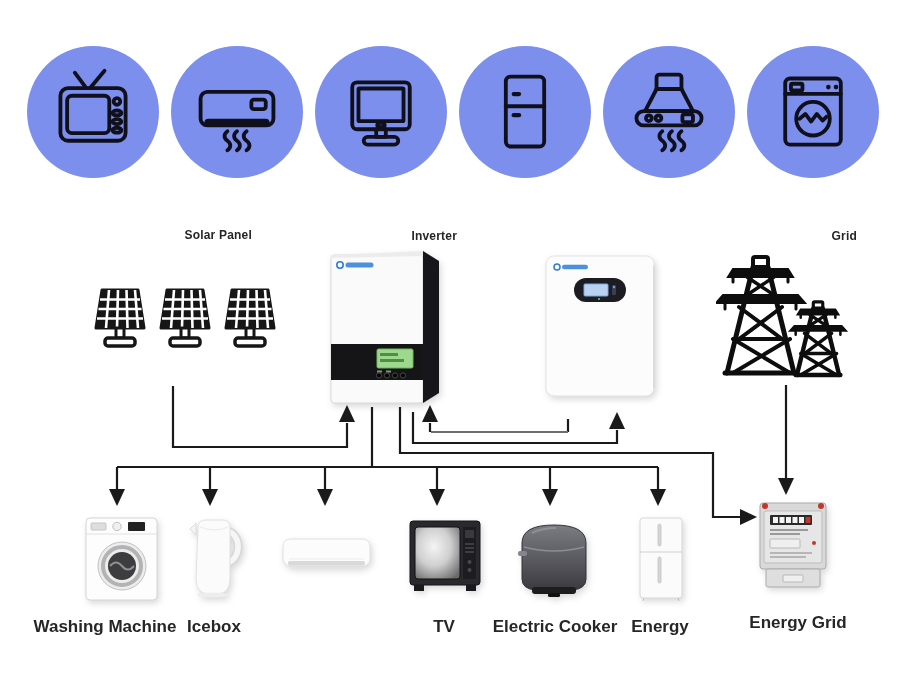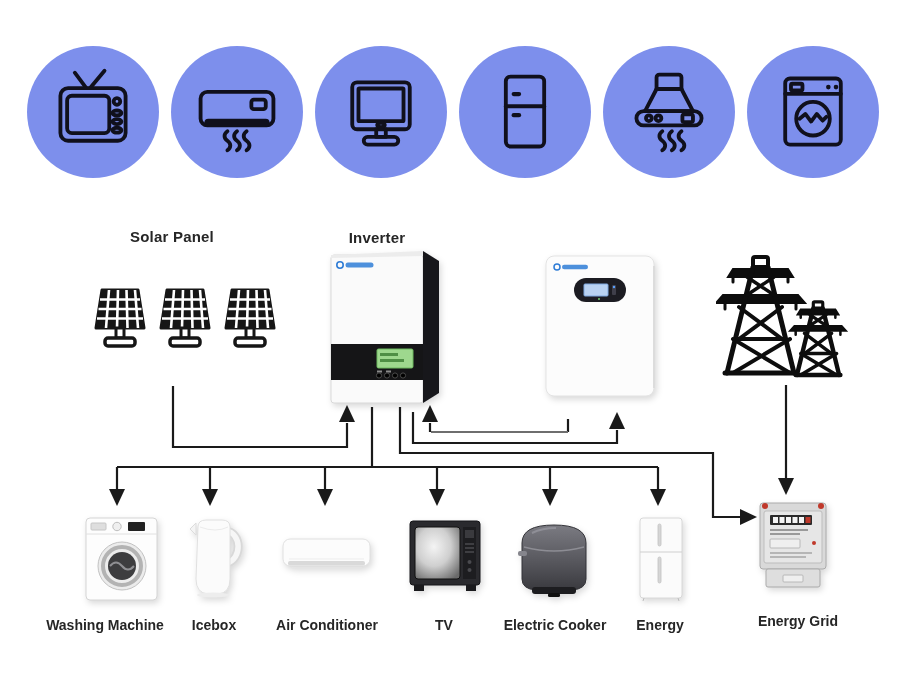--- a/index.html
+++ b/index.html
@@ -8,26 +8,26 @@
     font-family:"Liberation Sans",sans-serif;
   }
   .circle{
     position:absolute;top:46px;width:132px;height:132px;border-radius:50%;
     background:var(--circle-background,#7d8fec);
     display:flex;align-items:center;justify-content:center;
   }
   .ic{fill:none;stroke:var(--icon-stroke,#10101c);stroke-width:4;stroke-linecap:round;stroke-linejoin:round;}
   .ic-fill{fill:var(--icon-stroke,#10101c);stroke:none;}
   .comp-label{
-    position:absolute;text-align:center;color:var(--label-text,#262626);
-    font-size:15px;font-weight:600;letter-spacing:.2px;
+    position:absolute;text-align:right;color:var(--label-text,#262626);
+    font-size:12px;font-weight:600;letter-spacing:.2px;
   }
   .load-label{
     position:absolute;text-align:center;color:var(--label-text,#262626);
-    font-size:14px;font-weight:600;top:617px;width:170px;
+    font-size:17px;font-weight:600;top:617px;width:170px;
   }
   #wires{position:absolute;left:0;top:0;pointer-events:none;}
   .wire{stroke:var(--wire,#1a1a1a);stroke-width:2.2;fill:none;}
   .wire-gray{stroke:var(--wire-gray,#6e6e6e);stroke-width:2.2;fill:none;}
   .arrowhead{fill:var(--wire,#1a1a1a);stroke:none;}
   .device{position:absolute;filter:drop-shadow(2px 3px 3px rgba(0,0,0,.15));}
   .flat{position:absolute;}
 </style>
 </head>
 <body>
@@ -92,20 +92,21 @@
       <rect class="ic" x="25" y="18.5" width="12" height="7" rx="1.5" stroke-width="3"></rect>
       <circle class="ic-fill" cx="64" cy="22" r="2.4"></circle>
       <circle class="ic-fill" cx="72" cy="22" r="2.4"></circle>
       <circle class="ic" cx="48" cy="55" r="17.5"></circle>
       <path class="ic" stroke-width="3.5" d="M34,55 L40,50 L46,58 L52,50 L58,57 L62,53"></path>
     </svg>
   </div>
 
   <div class="comp-label" style="left:92px;top:228px;width:160px">Solar Panel</div>
   <div class="comp-label" style="left:297px;top:229px;width:160px">Inverter</div>
+  <div class="comp-label" style="left:697px;top:229px;width:160px">Grid</div>
 
   <div class="flat" style="left:94px;top:287px;display:flex;gap:13px">
     <svg width="52" height="66" viewBox="0 0 52 64">
       <path d="M8,2 L44,2 L50,40 L2,40 Z" fill="#161616" stroke="#161616" stroke-width="3" stroke-linejoin="round"></path>
       <path d="M6,11.5 H46 M4.5,21 H47.5 M3,30.5 H49" stroke="#fff" stroke-width="2.6"></path>
       <path d="M15,2 L12,40 M24,2 L23,40 M32.5,2 L33.5,40 M41,2 L44,40" stroke="#fff" stroke-width="2.6"></path>
       <rect x="22" y="40" width="8" height="10" fill="#fff" stroke="#161616" stroke-width="3"></rect>
       <rect x="11" y="50" width="30" height="8" rx="3" fill="#fff" stroke="#161616" stroke-width="3.5"></rect>
     </svg>
     <svg width="52" height="66" viewBox="0 0 52 64">
@@ -315,19 +316,18 @@
       <rect x="14" y="42" width="30" height="9" rx="1" fill="#efefef" stroke="#b8b8b8"></rect>
       <circle cx="58" cy="46" r="2" fill="#c0392b"></circle>
       <path d="M14,56 h42 M14,60 h36" stroke="#a6a6a6" stroke-width="1.6"></path>
       <rect x="10" y="72" width="54" height="18" rx="2" fill="#dedede" stroke="#ababab"></rect>
       <rect x="27" y="78" width="20" height="7" rx="1" fill="#efefef" stroke="#b8b8b8"></rect>
     </svg>
   </div>
 
   <div class="load-label" style="left:20px">Washing Machine</div>
   <div class="load-label" style="left:129px">Icebox</div>
-  <div class="load-label" style="left:242px">Air Conditioner</div>
   <div class="load-label" style="left:470px">Electric Cooker</div>
   <div class="load-label" style="left:359px">TV</div>
   <div class="load-label" style="left:575px">Energy</div>
   <div class="load-label" style="left:713px;top:613px">Energy Grid</div>
 
 </div>
 
 </body></html>

